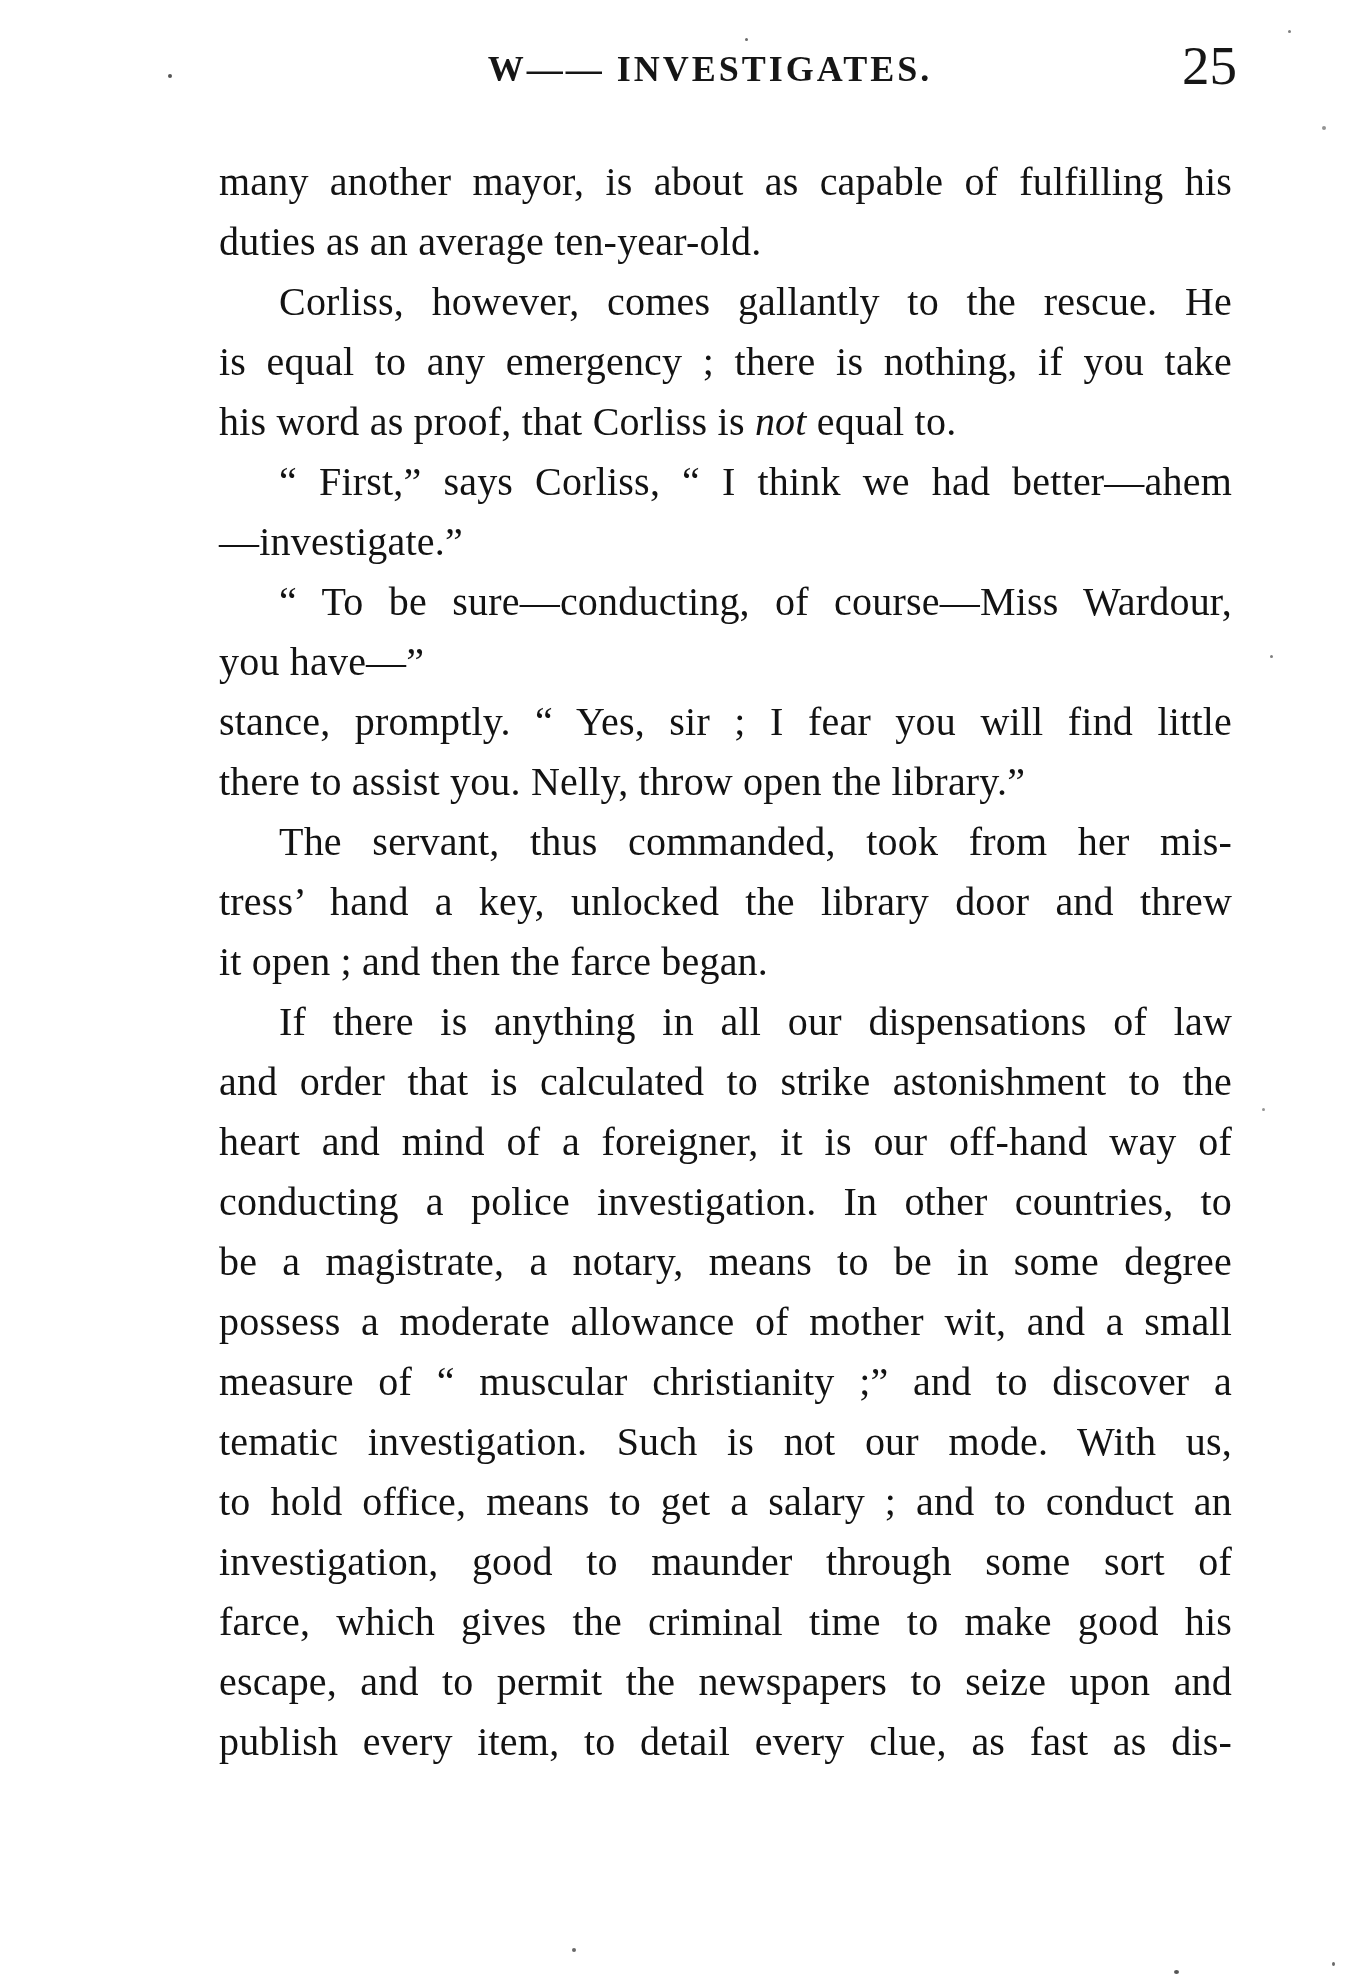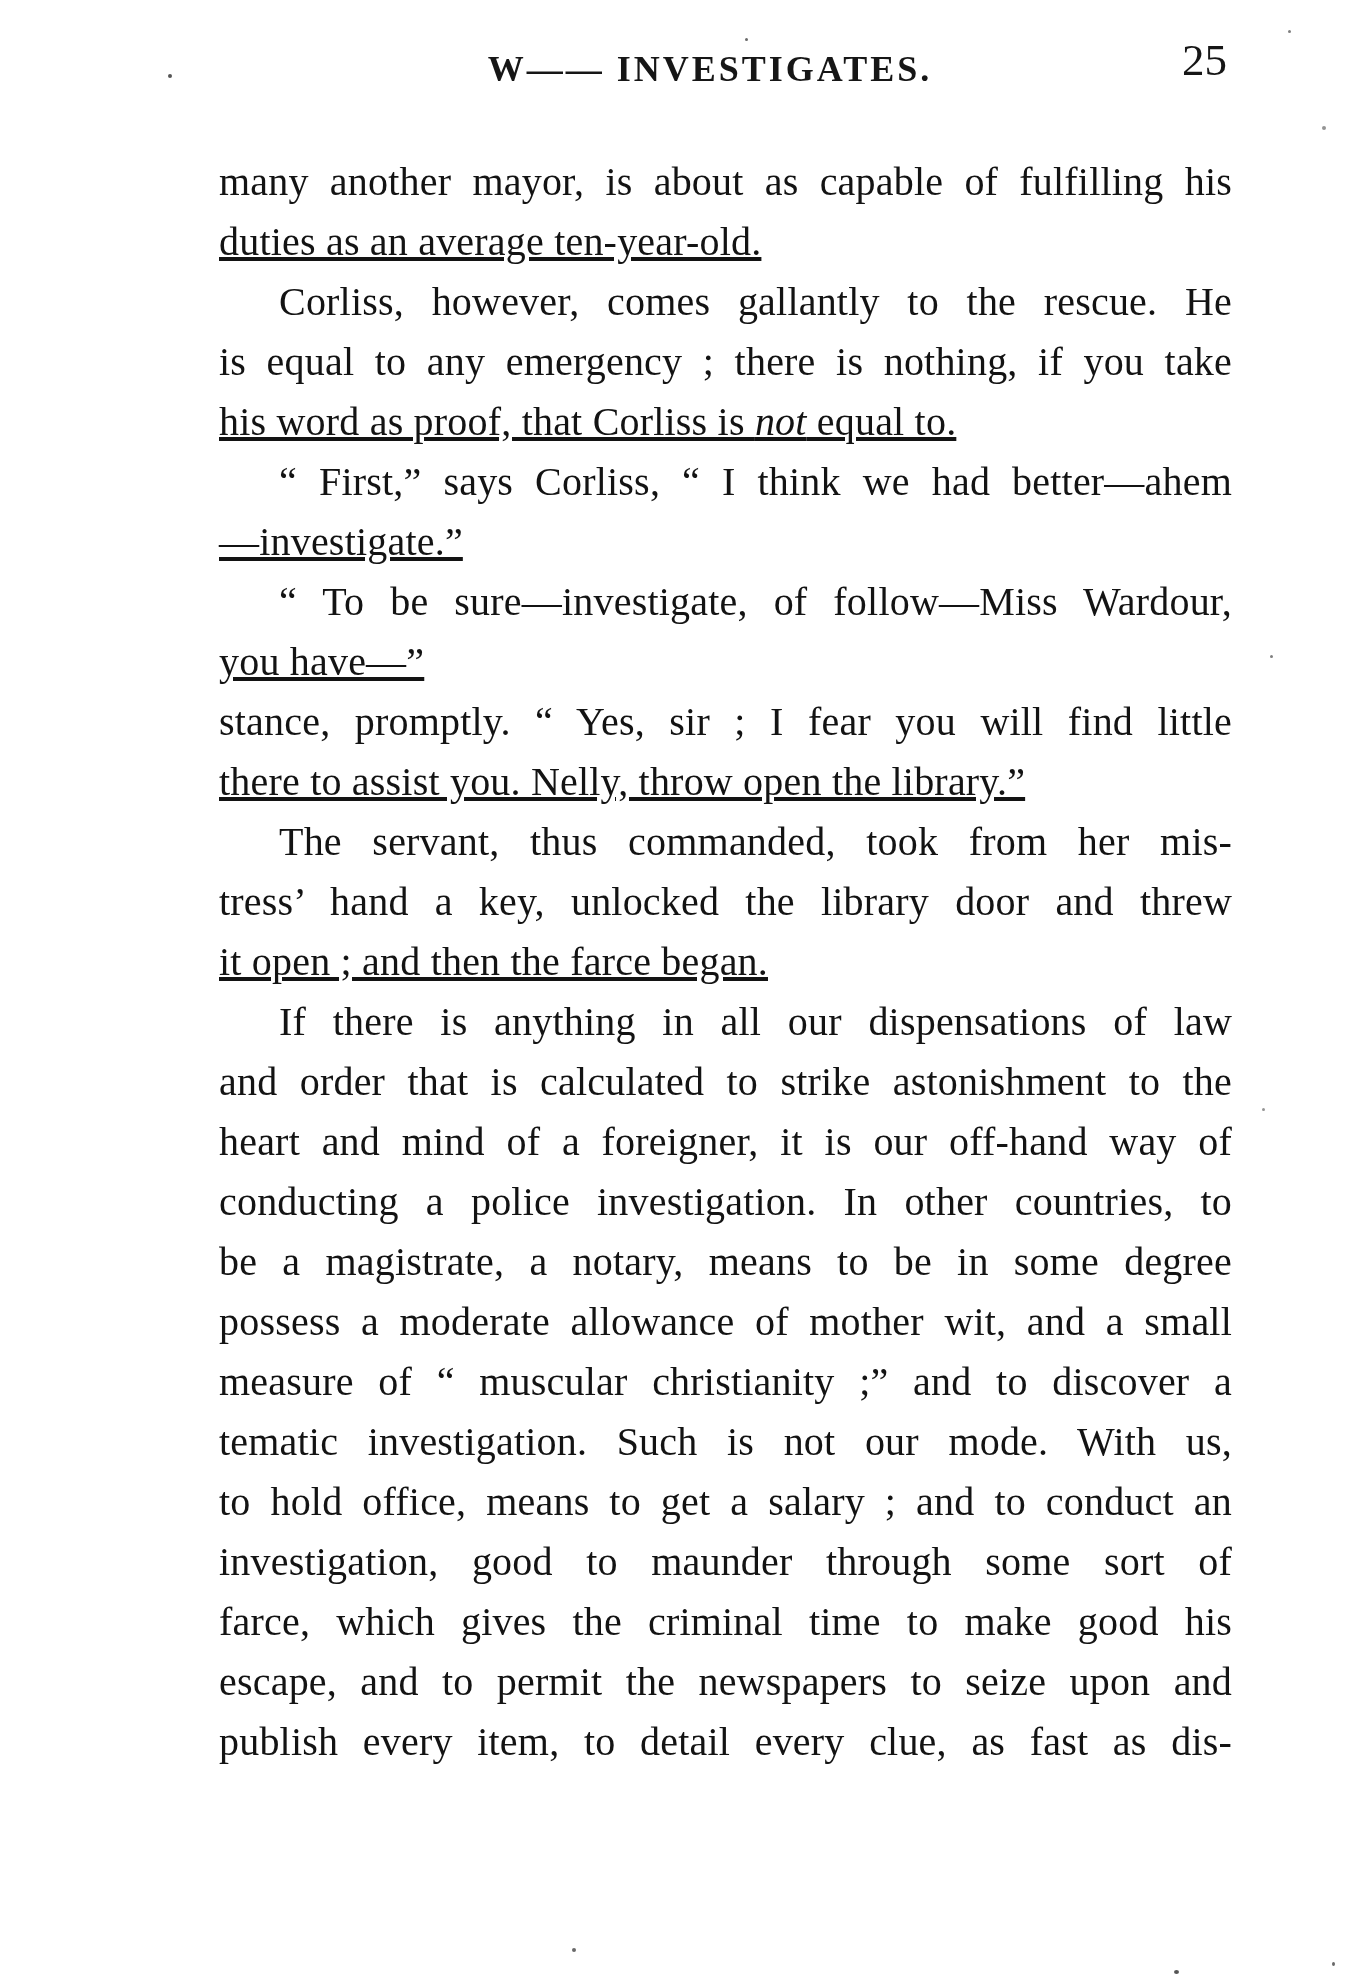--- a/index.html
+++ b/index.html
@@ -30,21 +30,21 @@
     font-weight: 700;
     font-size: 36px;
     letter-spacing: 3px;
     color: #161616;
     white-space: nowrap;
   }
   .page-number {
     position: absolute;
     left: 1182px;
     top: 34px;
-    font-size: 45px;
+    font-size: 55px;
     color: #161616;
   }
   
   .text-block {
     position: absolute;
     left: 188px;
     top: 152px;
     width: 1044px;
   }
   .line {
@@ -56,21 +56,20 @@
     text-justify: inter-word;
     white-space: normal;
     letter-spacing: 0.2px;
     margin-left: 31px;
   }
   .line.indent {
     text-indent: 60px;
   }
   .line.end {
     text-align-last: left;
-    text-decoration: underline;
   }
   .italic {
     font-style: italic;
   }
   
   .speck {
     position: absolute;
     background: #2a2a2a;
     border-radius: 50%;
   }
@@ -94,21 +93,21 @@
   <div class="page-number">25</div>
 
   <div class="text-block" id="text-block">
       <div class="line">many another mayor, is about as capable of fulfilling his</div>
       <div class="line end">duties as an average ten-year-old.</div>
       <div class="line indent">Corliss, however, comes gallantly to the rescue.  He</div>
       <div class="line">is equal to any emergency ; there is nothing, if you take</div>
       <div class="line end"><span>his word as proof, that Corliss is </span><span class="italic">not</span><span> equal to.</span></div>
       <div class="line indent">“ First,” says Corliss, “ I think we had better—ahem</div>
       <div class="line end">—investigate.”</div>
-      <div class="line indent">“ To be sure—investigate, of follow—Miss Wardour,</div>
+      <div class="line indent">“ To be sure—conducting, of course—Miss Wardour,</div>
       <div class="line end">you have—”</div>
       <div class="line">stance, promptly.  “ Yes, sir ; I fear you will find little</div>
       <div class="line end">there to assist you.  Nelly, throw open the library.”</div>
       <div class="line indent">The servant, thus commanded, took from her mis-</div>
       <div class="line">tress’ hand a key, unlocked the library door and threw</div>
       <div class="line end">it open ; and then the farce began.</div>
       <div class="line indent">If there is anything in all our dispensations of law</div>
       <div class="line">and order that is calculated to strike astonishment to the</div>
       <div class="line">heart and mind of a foreigner, it is our off-hand way of</div>
       <div class="line">conducting a police investigation.  In other countries, to</div>

